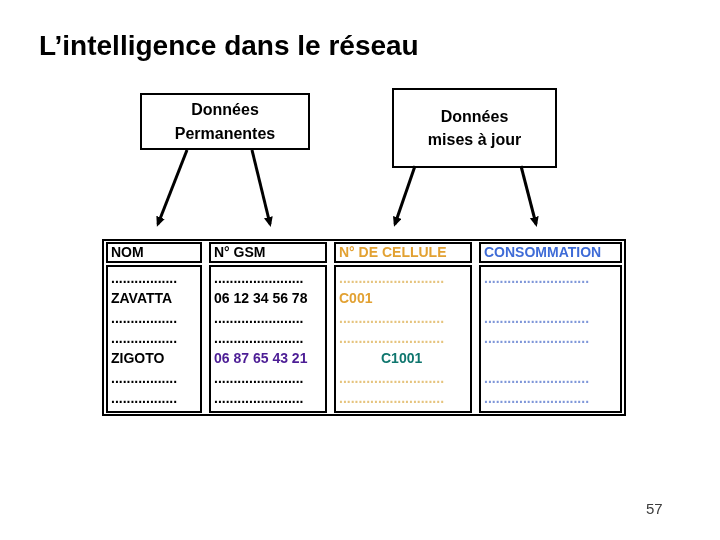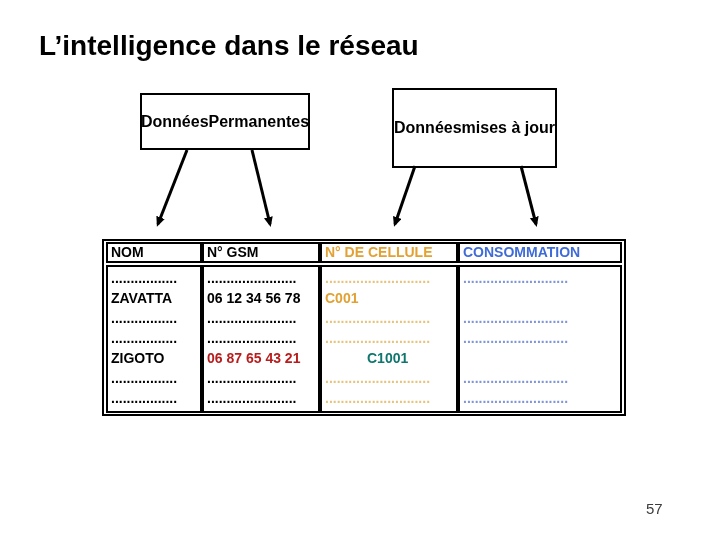--- a/index.html
+++ b/index.html
@@ -3,29 +3,29 @@
 <meta charset="utf-8">
 <style>
   html,body{margin:0;padding:0;background:#fff;}
   .slide{position:relative;width:720px;height:540px;background:#ffffff;
          font-family:Liberation Sans, sans-serif;overflow:hidden;}
 
   .title{position:absolute;left:39px;top:30px;font-size:28px;font-weight:bold;
          color:#000;white-space:nowrap;}
 
   .box{position:absolute;border:2px solid #000;background:#fff;
-       display:flex;flex-direction:row;justify-content:center;align-items:center;
+       display:flex;flex-direction:column;justify-content:center;align-items:center;
        text-align:center;font-weight:bold;font-size:16px;line-height:1.45;color:#000;}
   .box-permanent{left:140px;top:93px;width:166px;height:53px;}
   .box-realtime{left:392px;top:88px;width:161px;height:76px;}
 
   .arrows{position:absolute;left:0;top:0;pointer-events:none;}
 
   .datatable{position:absolute;left:102px;top:239px;width:516px;height:171px;
-             border:2px solid #000;padding:1px 2px;display:flex;gap:0;background:#fff;
+             border:2px solid #000;padding:1px 2px;display:flex;gap:7px;background:#fff;
              box-sizing:content-box;}
   .tcol{display:flex;flex-direction:column;gap:2px;min-width:0;}
   .c0{width:96px;}.c1{width:118px;}.c2{width:138px;}.c3{flex:1;}
   .th{border:2px solid #000;height:17px;line-height:16px;font-size:14px;font-weight:bold;
       padding-left:3px;overflow:hidden;white-space:nowrap;}
   .tb{border:2px solid #000;flex:1;padding:1px 3px;overflow:hidden;}
   .cell{height:20px;line-height:20px;font-size:14px;font-weight:bold;
         white-space:nowrap;overflow:hidden;}
 
   .footer{position:absolute;left:38px;top:504px;font-size:15px;color:#1a1a1a;white-space:nowrap;}
@@ -73,21 +73,21 @@
           <div class="cell" style="color: rgb(0, 0, 0);">.................</div>
         </div>
     </div>
     <div class="tcol c1">
       <div class="th" style="color: rgb(0, 0, 0);">N° GSM</div>
       <div class="tb">
           <div class="cell" style="color: rgb(0, 0, 0);">.......................</div>
           <div class="cell" style="color: rgb(0, 0, 0);">06 12 34 56 78</div>
           <div class="cell" style="color: rgb(0, 0, 0);">.......................</div>
           <div class="cell" style="color: rgb(0, 0, 0);">.......................</div>
-          <div class="cell" style="color: #b91c1c;">06 87 65 43 21</div>
+          <div class="cell" style="color: #4c1d95;">06 87 65 43 21</div>
           <div class="cell" style="color: rgb(0, 0, 0);">.......................</div>
           <div class="cell" style="color: rgb(0, 0, 0);">.......................</div>
         </div>
     </div>
     <div class="tcol c2">
       <div class="th" style="color: rgb(226, 161, 50);">N° DE CELLULE</div>
       <div class="tb">
           <div class="cell" style="color: rgb(230, 196, 126);">...........................</div>
           <div class="cell" style="color: rgb(226, 161, 50);">C001</div>
           <div class="cell" style="color: rgb(230, 196, 126);">...........................</div>

